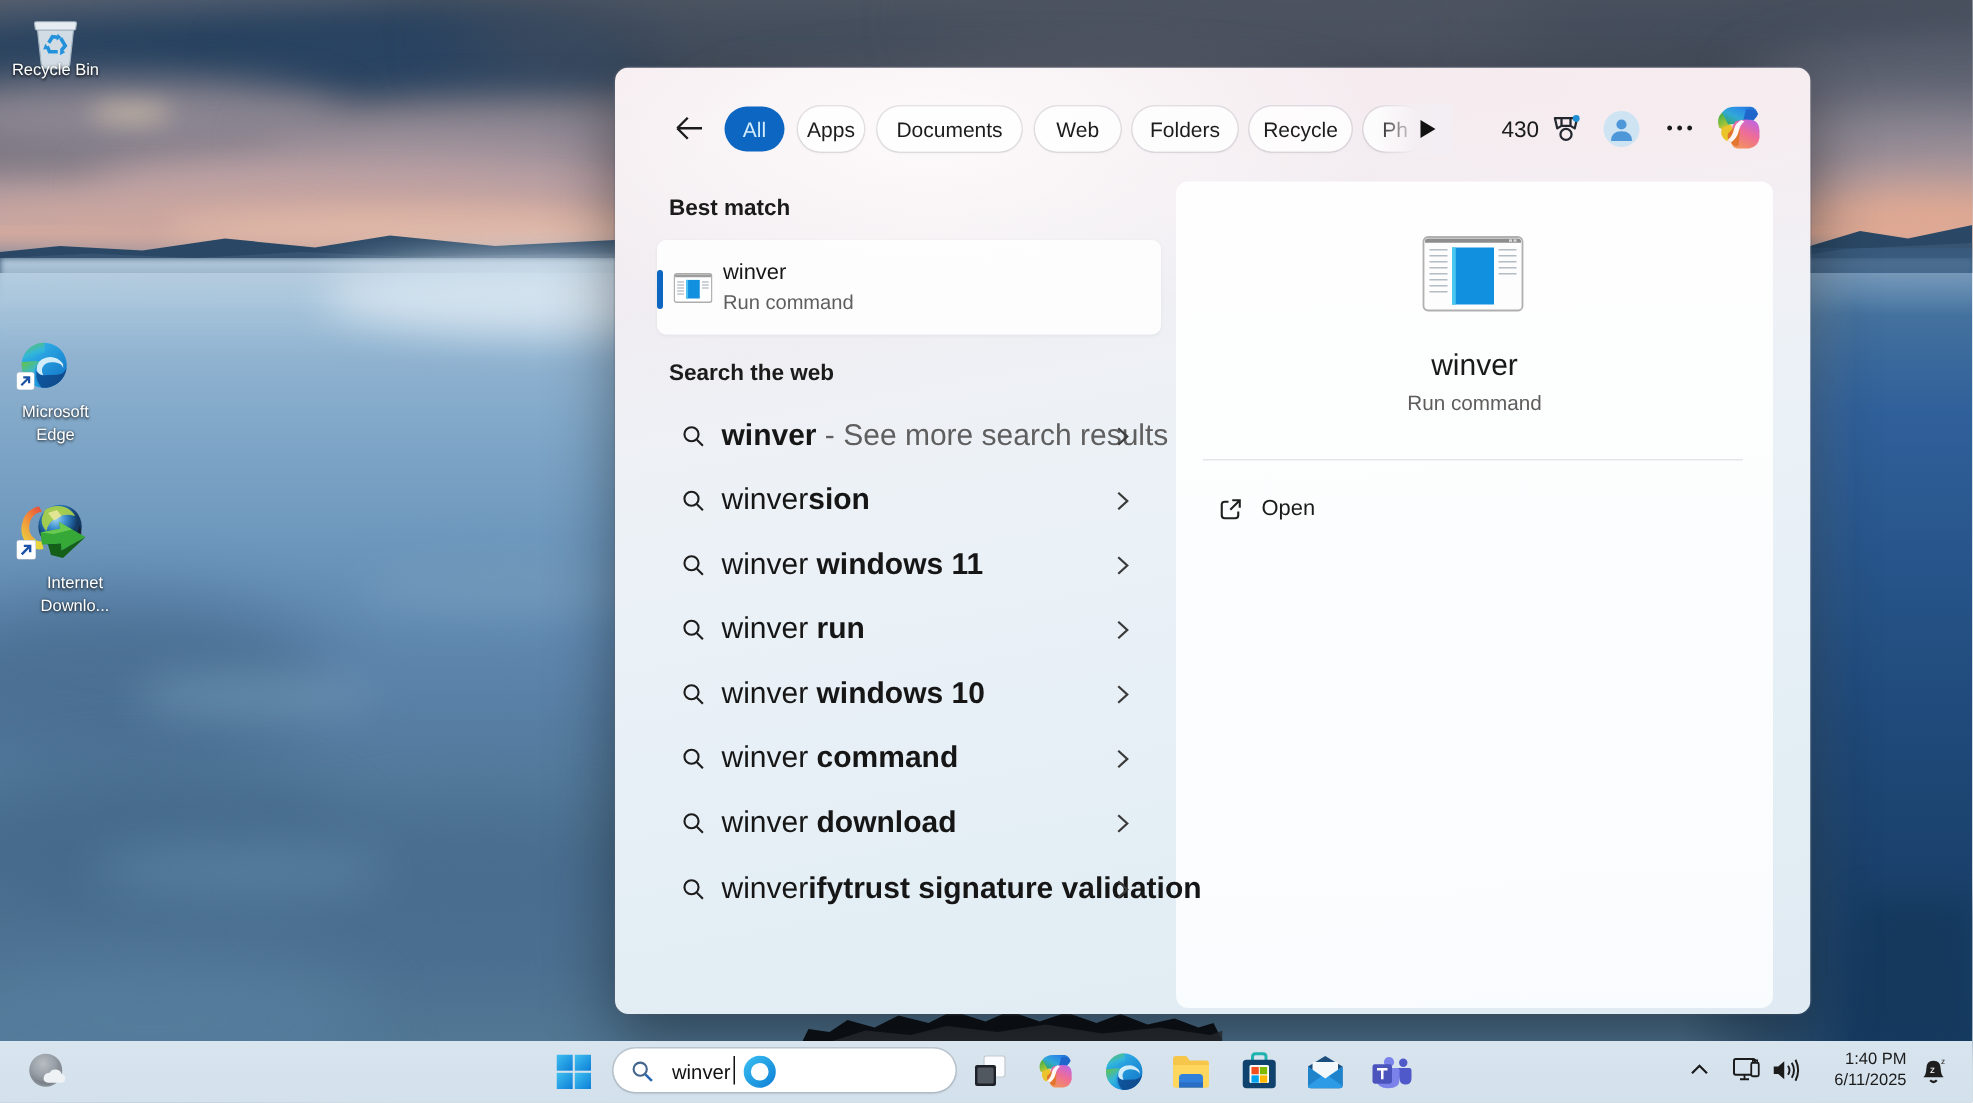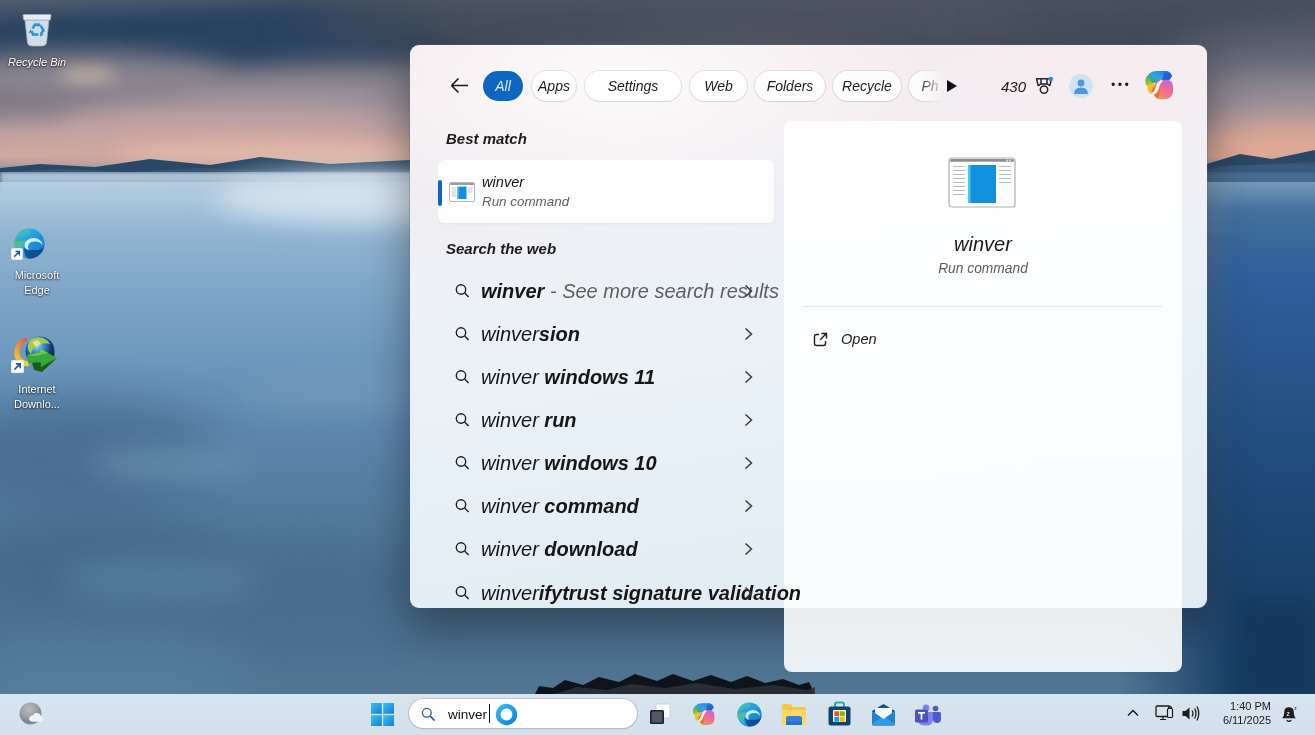--- a/index.html
+++ b/index.html
@@ -14,26 +14,26 @@
     #9fbbd4 178px, #a9c6dc 200px, #8fb2d0 240px, #7ca4c6 300px,
     #6d97bc 360px, #6089b0 420px, #577ea3 480px, #507694 560px,
     #4c7090 640px, #517794 695px);}
   .blob{position:absolute;border-radius:50%;filter:blur(22px);}
 
   
   .dicon{position:absolute;text-align:center;color:#fff;font-size:11px;
     text-shadow:0 1px 2px rgba(0,0,0,.7), 0 0 2px rgba(0,0,0,.45);line-height:15px;}
 
   
-  #panel{position:absolute;left:410px;top:45px;width:797px;height:563px;border-radius:9px;
+  #panel{position:absolute;left:410px;top:45px;width:797px;height:631px;border-radius:9px;
     background:
       radial-gradient(420px 190px at 26% 7%, rgba(255,253,253,.85), rgba(255,253,253,0) 72%),
       radial-gradient(540px 230px at 88% 3%, rgba(250,236,239,.65), rgba(250,236,239,0) 75%),
       linear-gradient(170deg,#f5ebee 0%,#f2ecf0 16%,#edf1f6 36%,#e9f1f7 54%,#e4eef5 74%,#dfeaf2 100%);
-    box-shadow:0 18px 45px rgba(0,0,0,.42), 0 0 0 1px rgba(120,120,140,.25);font-style:italic;}
+    box-shadow:0 18px 45px rgba(0,0,0,.42), 0 0 0 1px rgba(120,120,140,.25);}
   #whitecard{position:absolute;left:374px;top:76px;width:398px;height:551px;border-radius:8px;
     background:linear-gradient(180deg,rgba(255,255,255,.94),rgba(252,254,255,.9));}
   .pill{position:absolute;top:26px;height:30px;border-radius:15px;background:rgba(255,255,255,.82);
     box-shadow:0 0 0 1px rgba(160,160,170,.25), 0 1px 2px rgba(0,0,0,.06);
     font-size:14px;color:#1c1c1c;display:flex;align-items:center;justify-content:center;}
   .hdr{position:absolute;font-size:15px;font-weight:bold;color:#1b1b1b;}
   .srow{position:absolute;left:30px;width:344px;height:38px;}
   .srow .txt{position:absolute;left:41px;top:50%;transform:translateY(-50%);font-size:20px;color:#161616;white-space:nowrap;}
   .srow .chev{position:absolute;right:31px;top:50%;transform:translateY(-50%);}
   .mag{position:absolute;left:15px;top:50%;transform:translateY(-50%);}
@@ -101,21 +101,21 @@
       <path d="M3 4.5 Q3 3.5 4 3.5 L30 3.5 Q31 3.5 31 4.5 L30.5 8 Q30.5 9 29.5 9 L4.5 9 Q3.5 9 3.5 8 Z" fill="rgba(240,246,250,.95)" stroke="#9fb0be" stroke-width=".8"></path>
       <g fill="none" stroke="#2492db" stroke-width="2.4">
         <path d="M12.5 17.5 L15 13.5 L18.5 13.8"></path>
         <path d="M20.5 14.5 L23.5 19.5 L21 22.5"></path>
         <path d="M18.5 23.5 L13 23.5 L11.5 20"></path>
       </g>
       <path d="M18.5 11.5 L21 14 L17.5 16 Z" fill="#2492db"></path>
       <path d="M23.5 23.8 L20 25.8 L20.2 21.5 Z" fill="#2492db"></path>
       <path d="M10.2 18.2 L12.8 21.5 L8.8 22 Z" fill="#2492db"></path>
     </svg>
-    <div class="dicon" style="left:0px;top:55px;width:74px;font-style:italic;">Recycle Bin</div>
+    <div class="dicon" style="left:0px;top:40px;width:74px;">Recycle Bin</div>
 
     <svg class="abs" style="left:14px;top:228px;" width="31" height="31" viewBox="0 0 32 32">
       <defs>
         <linearGradient id="eg1" x1="0" y1="0" x2=".8" y2="1">
           <stop offset="0" stop-color="#37bdf0"></stop>
             <stop offset="1" stop-color="#1276c8"></stop>
         </linearGradient>
         <linearGradient id="eg2" x1="0" y1="0" x2=".5" y2="1">
           <stop offset="0" stop-color="#67c43d"></stop>
             <stop offset=".6" stop-color="#35b7d9"></stop>
@@ -159,31 +159,31 @@
       <path d="M14 3.5 Q4 6 2.5 16 Q1 25 8 30 L11 25 Q6 21 8 14 Q10 8 16 7 Q14.5 5 14 3.5Z" fill="url(#idmSw)"></path>
       <path d="M8 30 Q12 33 17 32 L16 27 Q12 27 11 25 Z" fill="#e8d43c"></path>
       <path d="M15 21 L28 18.5 L27.5 14 L45 24 L29 33 L28.5 28.5 L16 29 Z" fill="#35a838"></path>
       <path d="M45 24 L29 33 L28.5 28.5 L20 29 L22 36 L30 38 Z" fill="#156018"></path>
       <path d="M15 21 L28 18.5 L27.5 14 L36 19 L24 22 Z" fill="#67c94f"></path>
     </svg>
     <svg class="abs" style="left:11px;top:360px;" width="13" height="13" viewBox="0 0 12 12">
       <rect x="0" y="0" width="12" height="12" rx="1.5" fill="#fff" stroke="#9bb0c0" stroke-width=".5"></rect>
       <path d="M3.2 8.8 L8.2 3.8 M4.5 3.6 L8.4 3.6 L8.4 7.5" stroke="#1b53a6" stroke-width="1.5" fill="none"></path>
     </svg>
-    <div class="dicon" style="left:0px;top:382px;width:74px;">Internet<br>Downlo...</div>
+    <div class="dicon" style="left:13px;top:382px;width:74px;">Internet<br>Downlo...</div>
   </div>
   <div id="panel">
     <div id="whitecard"></div>
 
     <svg class="abs" style="left:40px;top:32px;" width="19" height="17" viewBox="0 0 19 17">
       <path d="M18 8.5 L1.5 8.5 M1.5 8.5 L8.5 1.5 M1.5 8.5 L8.5 15.5" stroke="#1b1b1b" stroke-width="1.6" fill="none"></path>
     </svg>
     <div class="pill" style="left:73px;width:40px;background:#0d66c2;box-shadow:none;color:#d3ecfb;">All</div>
     <div class="pill" style="left:122px;width:44px;">Apps</div>
-    <div class="pill" style="left:175px;width:96px;">Settings</div>
+    <div class="pill" style="left:175px;width:96px;">Documents</div>
     <div class="pill" style="left:280px;width:57px;">Web</div>
     <div class="pill" style="left:345px;width:70px;">Folders</div>
     <div class="pill" style="left:423px;width:68px;">Recycle</div>
     <div class="pill" style="left:499px;width:42px;">Ph</div>
     <div class="abs" style="left:508px;top:24px;width:50px;height:34px;background:linear-gradient(90deg,rgba(244,238,242,0) 0%,rgba(244,238,242,.95) 50%,#f2eef3 100%);"></div>
     <svg class="abs" style="left:536px;top:34px;" width="12" height="14" viewBox="0 0 12 14">
       <path d="M1 1 L11 7 L1 13 Z" fill="#111"></path>
     </svg>
     <div class="abs" style="left:591px;top:33px;font-size:15px;color:#1b1b1b;">430</div>
     <svg class="abs" style="left:624px;top:31px;" width="20" height="22" viewBox="0 0 20 22">

